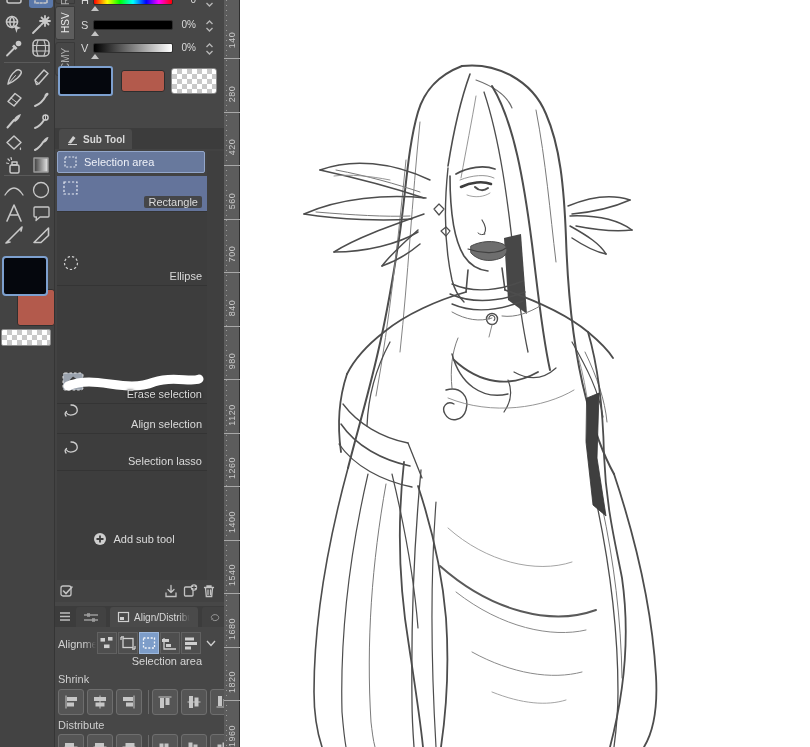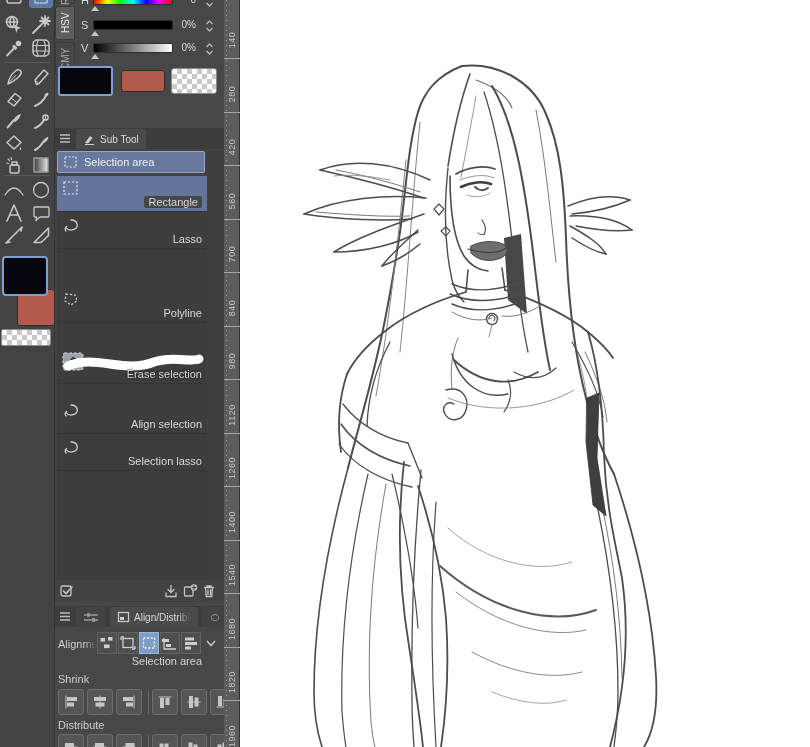--- a/index.html
+++ b/index.html
@@ -45,21 +45,21 @@
   #ps-sub { left:66px; top:70px; width:44px; height:22px; background:#b35a4c; border:1px solid #2e2e2e; }
   #ps-trans { left:116px; top:68px; width:46px; height:26px; border:1px solid #8a8a8a; }
 
   
   #subtool { position:absolute; left:0; top:128px; width:169px; height:474px; background:#424242; }
   .panel-header { position:absolute; left:0; top:0; width:169px; height:21px; background:#3c3c3c; }
   .menu-burger { position:absolute; left:3px; top:4px; width:14px; height:13px; }
   .menu-burger svg { stroke:#bdbdbd; stroke-width:1.6; }
   .tab { position:absolute; top:1px; height:20px; background:#4a4a4a; border-radius:3px 3px 0 0;
       display:flex; align-items:center; gap:4px; padding:0 7px; font-size:10px; color:#d9d9d9; }
-  #subtool-tab { left:21px; }
+  #subtool-tab { left:4px;font-weight:bold; }
   .group-row { position:absolute; left:2px; top:23px; width:148px; height:22px; background:#68799d;
       border:1px solid #93a6c9; border-radius:2px; display:flex; align-items:center; gap:6px; padding:0 5px;
       font-size:11px; color:#eef1f8; }
   #subtool-list { position:absolute; left:2px; top:48px; width:150px; height:404px; background:#3d3d3d; }
   .st-item { position:absolute; left:0; width:150px; height:36px; border-bottom:1px solid #343434; }
   .st-item.selected { background:#64749b; }
   .st-icon { position:absolute; left:5px; top:4px; }
   .st-label { position:absolute; right:5px; bottom:3px; font-size:11px; color:#dadada; white-space:nowrap;margin-left:40px; }
   .st-label.chip { background:rgba(66,66,66,.92); padding:0 4px; border-radius:2px; }
   .st-label.shadowed { text-shadow:0 0 3px rgba(40,40,40,.95), 0 0 2px rgba(40,40,40,.9); }
@@ -324,37 +324,31 @@
 
     <div id="subtool-list">
 
       <div class="st-item selected" style="top:0;">
         <svg class="st-icon" width="18" height="16" viewBox="0 0 18 16">
           <rect x="2" y="2" width="13" height="12" fill="none" stroke="#e6eaf3" stroke-width="1.2" stroke-dasharray="2.2 1.8"></rect>
         </svg>
         <span class="st-label chip">Rectangle</span>
       </div>
 
-      <div class="st-item" style="top:37px;">
-        <svg class="st-icon" width="20" height="18" viewBox="0 0 20 18">
-          <path d="M9,3 a6,5 0 1 1 -5,7.5 M4.5,9.5 q-2.5,2 -0.5,4.5" fill="none" stroke="#cfcfcf" stroke-width="1.3" stroke-linecap="round"></path>
-        </svg>
-        <span class="st-label">Lasso</span>
-      </div>
-
-
-      <div class="st-item" style="top:111px;">
-        <svg class="st-icon" width="20" height="18" viewBox="0 0 20 18">
-          <path d="M4,3 L13,4 L15,10 L9,14 L3,10 Z" fill="none" stroke="#cfcfcf" stroke-width="1.2" stroke-dasharray="2.2 1.8"></path>
-        </svg>
-        <span class="st-label">Polyline</span>
-      </div>
-
-
-      <div class="st-item" style="top:172px;">
+
+      <div class="st-item" style="top:74px;">
+        <svg class="st-icon" width="18" height="18" viewBox="0 0 18 18">
+          <circle cx="9" cy="9" r="6.5" fill="none" stroke="#cfcfcf" stroke-width="1.2" stroke-dasharray="2.4 2"></circle>
+        </svg>
+        <span class="st-label">Ellipse</span>
+      </div>
+
+
+
+      <div class="st-item" style="top:192px;">
         <svg class="st-icon" width="22" height="20" viewBox="0 0 22 20">
           <rect x="1" y="1" width="20" height="17" rx="2" fill="#9aa2ad" stroke="#e0e0e0" stroke-width="1" stroke-dasharray="2.5 2"></rect>
           <path d="M5,11 L11,4.5 L16.5,8.5 L10.5,15 Z" fill="#3a3a3a" stroke="none"></path>
           <path d="M7.5,8.5 l5.5,4" stroke="#ffffff" stroke-width="1.4"></path>
         </svg>
         <svg class="stroke-sample" width="144" height="30" viewBox="0 0 144 30">
           <path d="M8,16 C36,4 64,24 94,12 C114,5 130,13 139,9" fill="none" stroke="#ffffff" stroke-width="9" stroke-linecap="round"></path>
         </svg>
         <span class="st-label shadowed">Erase selection</span>
       </div>
@@ -366,20 +360,27 @@
         <span class="st-label">Align selection</span>
       </div>
 
       <div class="st-item" style="top:259px;">
         <svg class="st-icon" width="20" height="18" viewBox="0 0 20 18">
           <path d="M9,3 a6,5 0 1 1 -5,7.5 M4.5,9.5 q-2.5,2 -0.5,4.5" fill="none" stroke="#cfcfcf" stroke-width="1.3" stroke-linecap="round"></path>
         </svg>
         <span class="st-label">Selection lasso</span>
       </div>
 
+      <div class="add-subtool">
+        <svg width="14" height="14" viewBox="0 0 14 14">
+          <circle cx="7" cy="7" r="6" fill="#cfcfcf"></circle>
+            <path d="M7,3.5 v7 M3.5,7 h7" stroke="#3d3d3d" stroke-width="1.8"></path>
+        </svg>
+        <span>Add sub tool</span>
+      </div>
     </div>
     <div id="gap-strip"></div>
 
     <div id="subtool-footer">
       <div class="foot-icon" style="left:4px;">
         <svg width="16" height="16" viewBox="0 0 16 16">
             <rect x="2" y="3" width="10" height="10" rx="2"></rect>
             <path d="M4.5,8 l2.5,2.5 L13,4" stroke-width="1.6"></path>
           </svg>
       </div>

